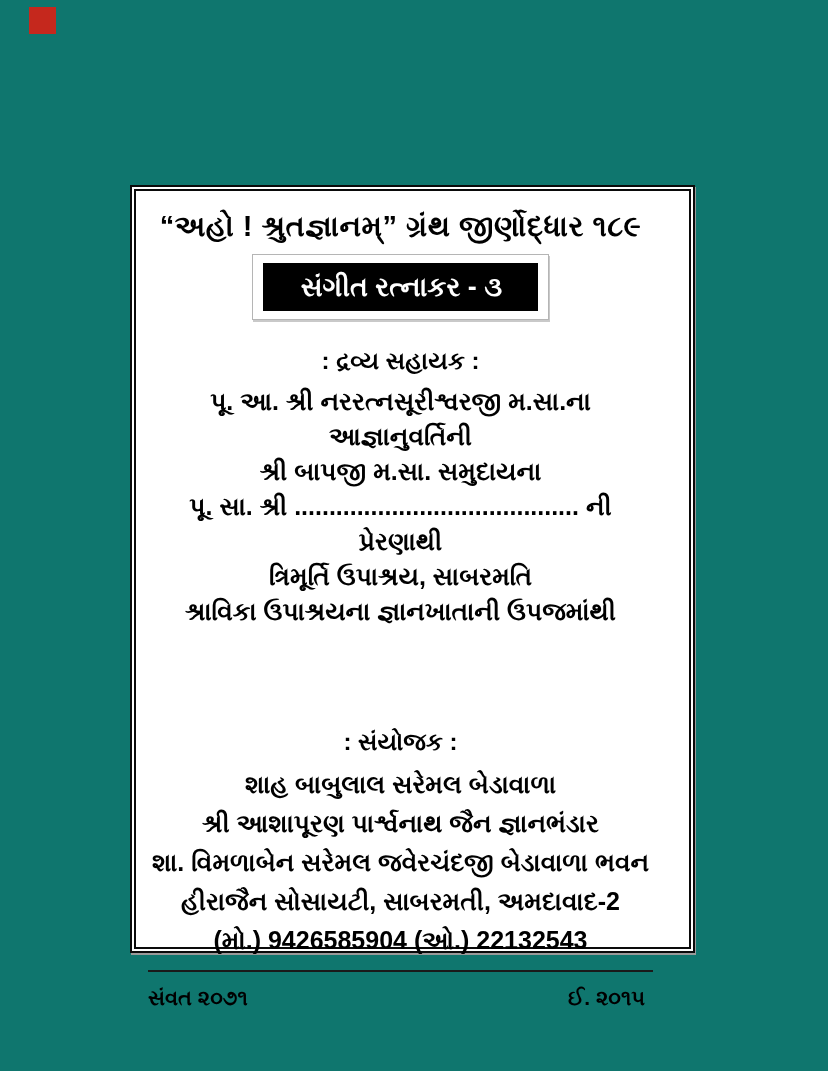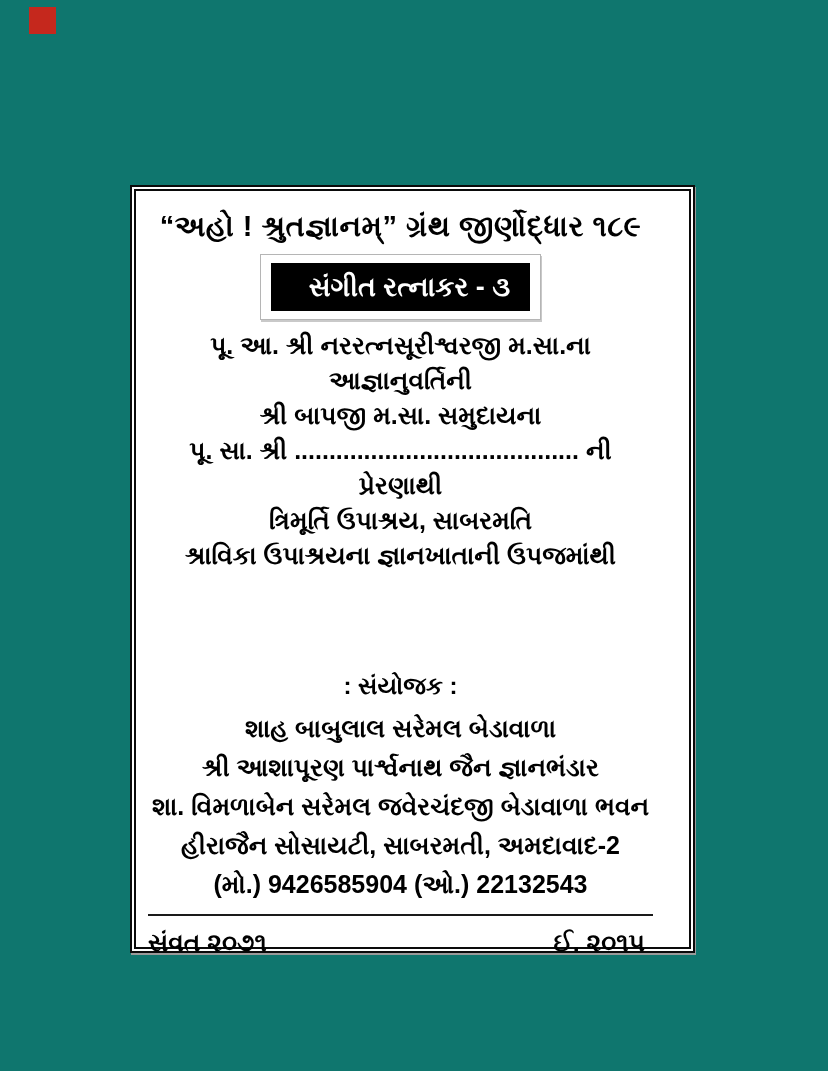--- a/index.html
+++ b/index.html
@@ -61,21 +61,21 @@
     border: 1px solid #b5b5b5;
     padding: 8px 10px;
     box-shadow: 1px 2px 0 #c9c9c9;
     background: #ffffff;
   }
   .banner {
     background: #000000;
     color: #ffffff;
     font-size: 27px;
     line-height: 27px;
-    padding: 11px 20px 10px 38px;
+    padding: 11px 36px 10px 38px;
     text-align: center;
     white-space: nowrap;
   }
   .section-heading {
     margin-top: 26px;
     text-align: center;
     font-size: 24px;
     line-height: 30px;
   }
   .text-block {
@@ -89,21 +89,21 @@
   .divider {
     margin-top: 10px;
     border-top: 2px solid #1a1a1a;
     width: 100%;
   }
   .footer-row {
     margin-top: 10px;
     display: flex;
     justify-content: space-between;
     align-items: baseline;
-    font-size: 25px;
+    font-size: 21px;
     line-height: 32px;
     padding-right: 8px;
     gap: 33px;
   }
 </style>
 </head>
 <body>
 
 <div class="page">
 
@@ -112,20 +112,21 @@
   <div class="frame">
     <div class="frame-inner">
       <div class="content">
 
         <div class="series-title">“અહો ! શ્રુતજ્ઞાનમ્” ગ્રંથ જીર્ણોદ્ધાર ૧૮૯</div>
 
         <div class="banner-wrap">
           <div class="banner">સંગીત રત્નાકર - ૩</div>
         </div>
 
+        <div class="section-heading">: દ્રવ્ય સહાયક :</div>
 
         <div class="text-block sponsor-block">
           <div class="line">પૂ. આ. શ્રી નરરત્નસૂરીશ્વરજી મ.સા.ના આજ્ઞાનુવર્તિની</div>
           <div class="line">શ્રી બાપજી મ.સા. સમુદાયના</div>
           <div class="line">પૂ. સા. શ્રી ......................................... ની પ્રેરણાથી</div>
           <div class="line">ત્રિમૂર્તિ ઉપાશ્રય, સાબરમતિ</div>
           <div class="line">શ્રાવિકા ઉપાશ્રયના જ્ઞાનખાતાની ઉપજમાંથી</div>
         </div>
 
         <div class="section-heading coordinator-heading">: સંયોજક :</div>

